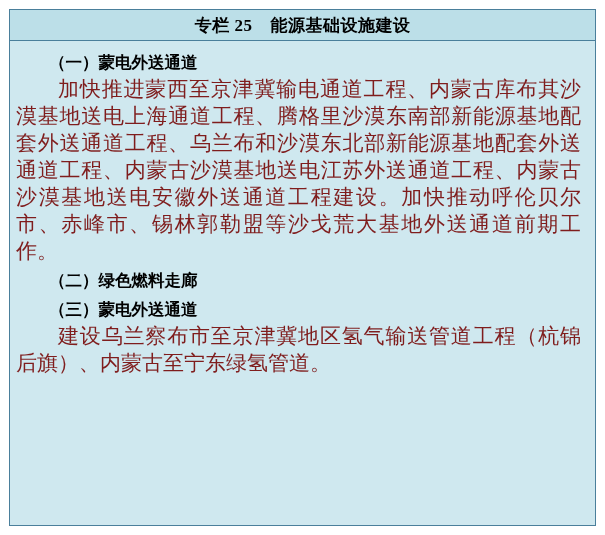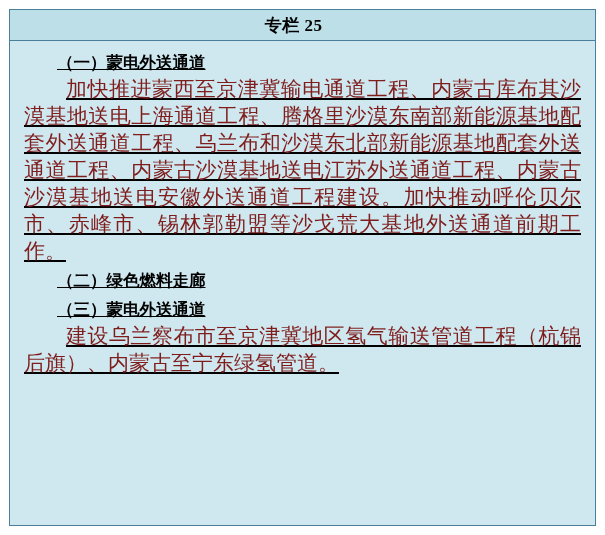--- a/index.html
+++ b/index.html
@@ -35,24 +35,23 @@
     font-size: 17px;
     font-weight: bold;
     color: #000000;
     letter-spacing: 0.5px;
   }
   .box-title .title-num {
     margin-right: 18px;
   }
   .box-body {
     flex: 1 1 auto;
-    padding: 6px 14px 4px 14px;
+    padding: 6px 14px 4px 6px;
     box-sizing: border-box;
     overflow: hidden;
-    text-decoration: underline;
   }
   .sec-head {
     font-size: 16.5px;
     font-weight: bold;
     color: #000000;
     text-indent: 2em;
     line-height: 27px;
     margin: 2px 0 0 0;
   }
   .para {
@@ -64,20 +63,21 @@
     text-justify: inter-ideograph;
     margin: 0;
   }
 </style>
 </head>
 <body>
 
 <div class="box">
   <div class="box-title">
     <span class="title-num">专栏 25</span>
+    <span>能源基础设施建设</span>
   </div>
   <div class="box-body">
 
     <p class="sec-head">（一）蒙电外送通道</p>
     <p class="para">加快推进蒙西至京津冀输电通道工程、内蒙古库布其沙漠基地送电上海通道工程、腾格里沙漠东南部新能源基地配套外送通道工程、乌兰布和沙漠东北部新能源基地配套外送通道工程、内蒙古沙漠基地送电江苏外送通道工程、内蒙古沙漠基地送电安徽外送通道工程建设。加快推动呼伦贝尔市、赤峰市、锡林郭勒盟等沙戈荒大基地外送通道前期工作。</p>
 
     <p class="sec-head">（二）绿色燃料走廊</p>
 
     <p class="sec-head">（三）蒙电外送通道</p>
     <p class="para">建设乌兰察布市至京津冀地区氢气输送管道工程（杭锦后旗）、内蒙古至宁东绿氢管道。</p>

